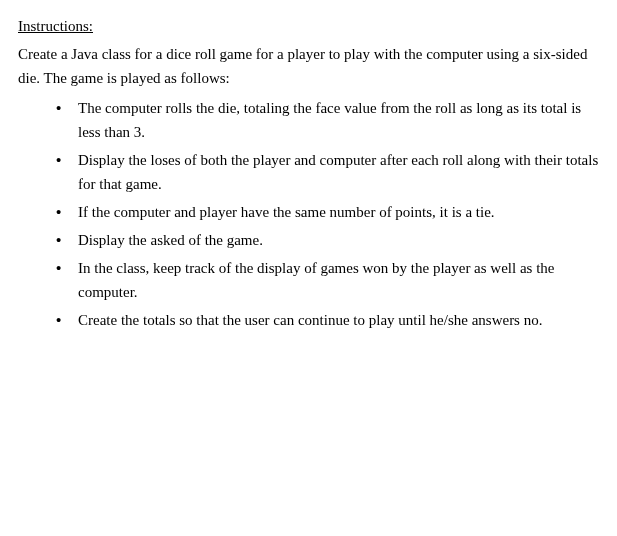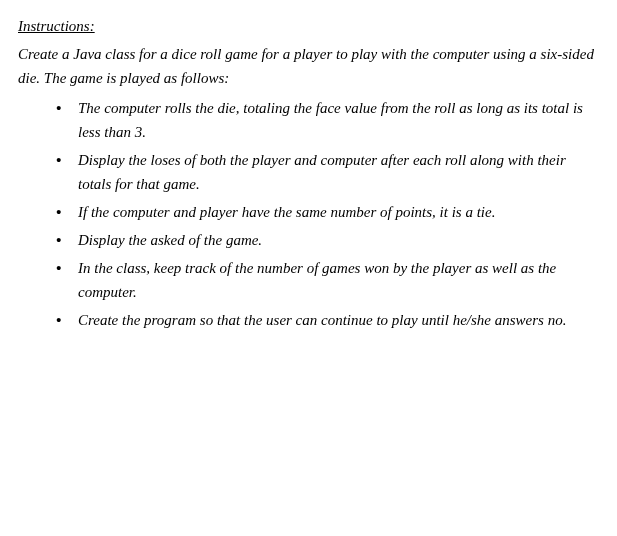--- a/index.html
+++ b/index.html
@@ -1,19 +1,18 @@
 <!DOCTYPE html>
 <html><head>
   <meta charset="utf-8">
   <style>
     * {
       margin: 0;
       padding: 0;
       box-sizing: border-box;
-      font-style: italic;
     }
     body {
       font-family: "Comic Sans MS", "Comic Sans", cursive;
       font-size: 15px;
       color: #000;
       background: #fff;
       padding: 14px 18px;
       width: 617px;
       line-height: 1.6;
     }
@@ -47,15 +46,15 @@
 
 <div class="heading">Instructions:</div>
 
 <div class="intro">Create a Java class for a dice roll game for a player to play with the computer using a six-sided die. The game is played as follows:</div>
 
 <ul class="bullets">
   <li>The computer rolls the die, totaling the face value from the roll as long as its total is less than 3.</li>
   <li>Display the loses of both the player and computer after each roll along with their totals for that game.</li>
   <li>If the computer and player have the same number of points, it is a tie.</li>
   <li>Display the asked of the game.</li>
-  <li>In the class, keep track of the number of games won by the player as well as the computer.</li>
-  <li>Create the program so that the user can continue to play until he/she answers no.</li>
+  <li>In the class, keep track of the display of games won by the player as well as the computer.</li>
+  <li>Create the totals so that the user can continue to play until he/she answers no.</li>
 </ul>
 
 </body></html>

